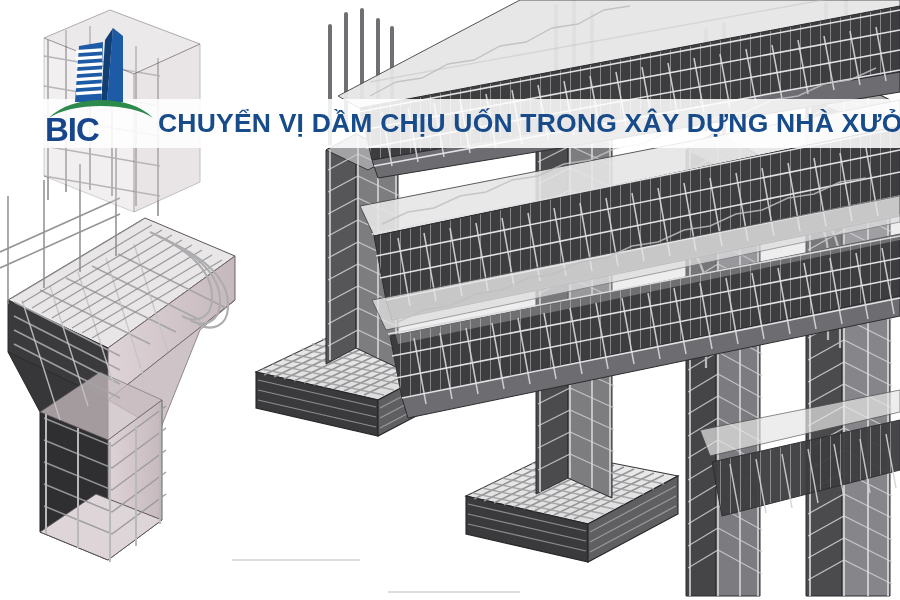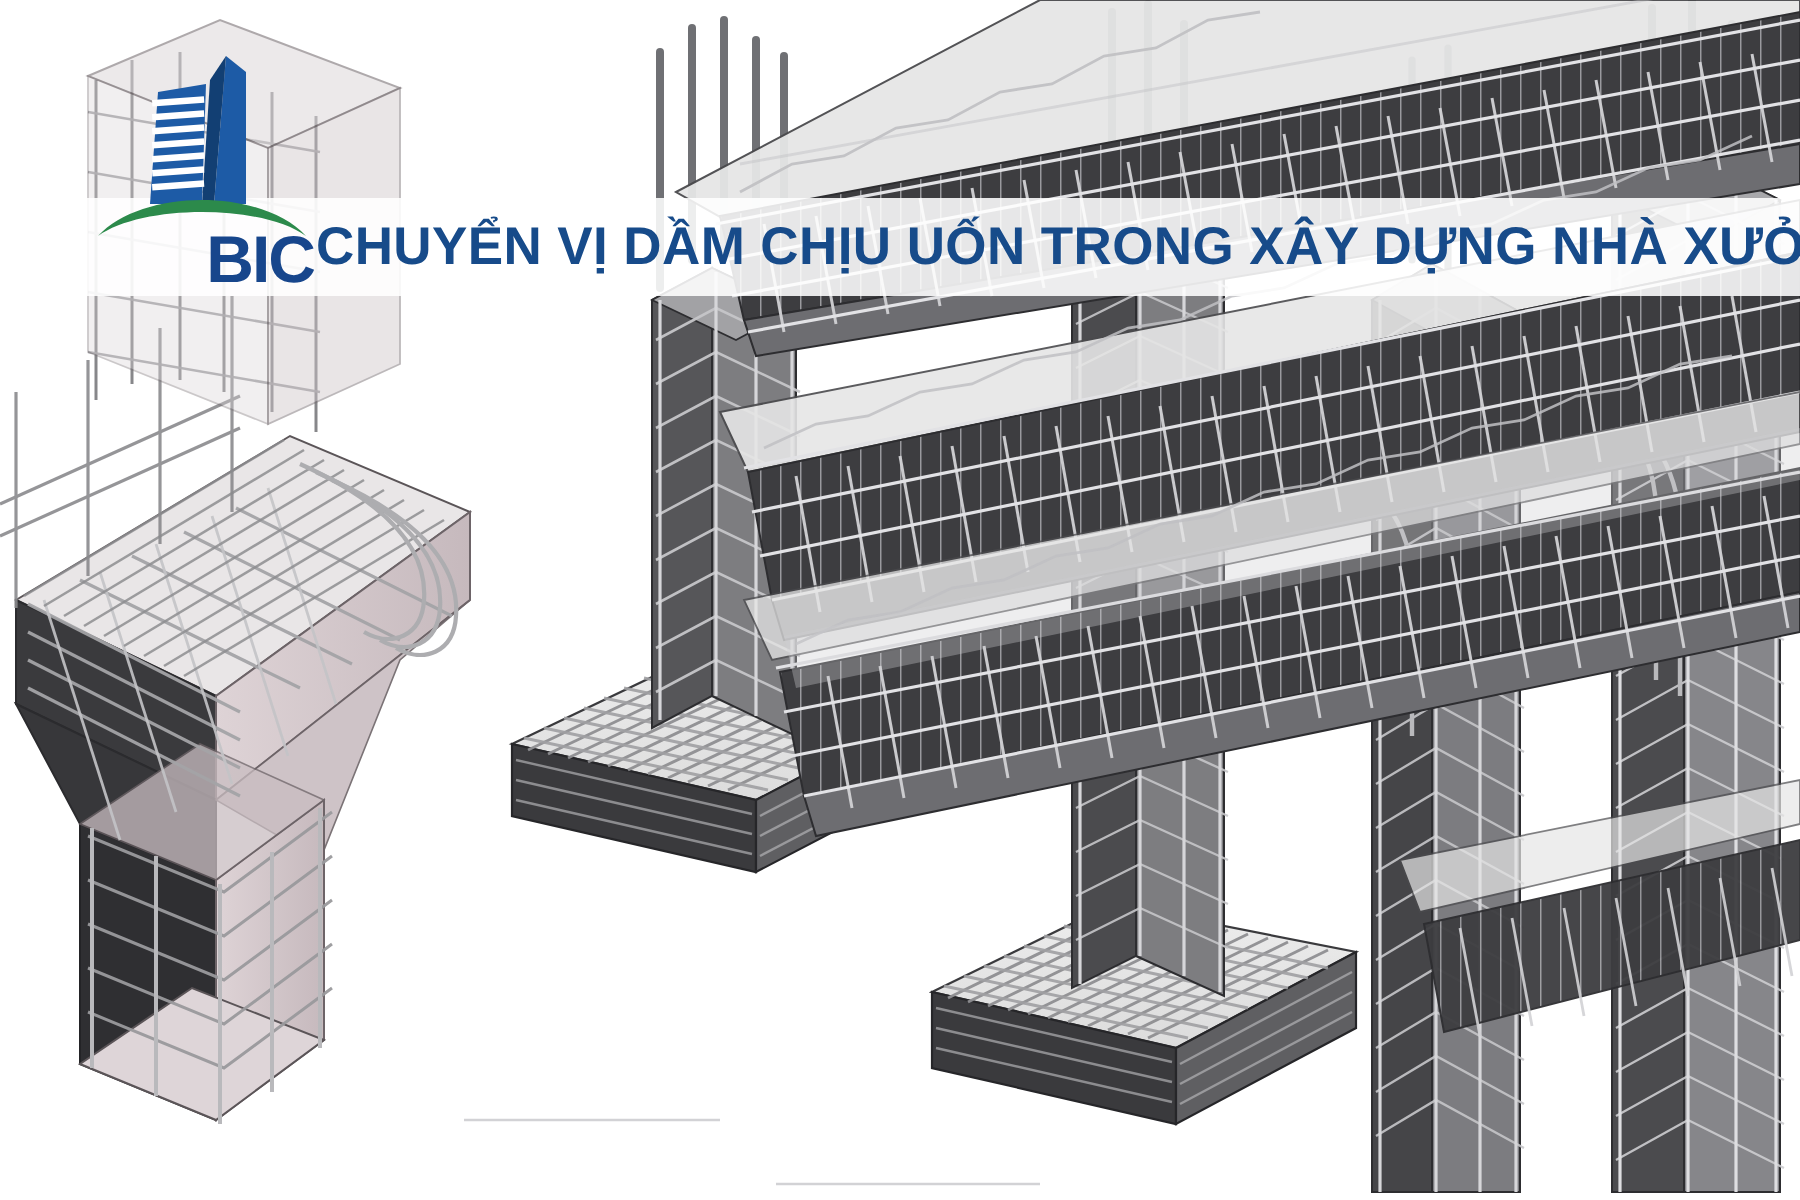--- a/index.html
+++ b/index.html
@@ -27,21 +27,21 @@
     letter-spacing:0.2px;
     white-space:nowrap;
     font-family:"Liberation Sans",sans-serif;
   }
 
   
   #logo{position:absolute;left:45px;top:18px;width:112px;height:130px;}
   #logo-mark{position:absolute;left:0;top:0;width:112px;height:105px;}
   #logo-text{
     position:absolute;left:0;top:93px;width:112px;height:38px;
-    text-align:right;color:#17468c;font-weight:bold;font-size:33px;
+    text-align:left;color:#17468c;font-weight:bold;font-size:33px;
     letter-spacing:-1px;line-height:38px;
     font-family:"Liberation Sans",sans-serif;
   }
 </style>
 </head>
 <body>
 
 <div id="stage">
 
   <svg class="art" viewBox="0 0 900 600" width="900" height="600" xmlns="http://www.w3.org/2000/svg">

